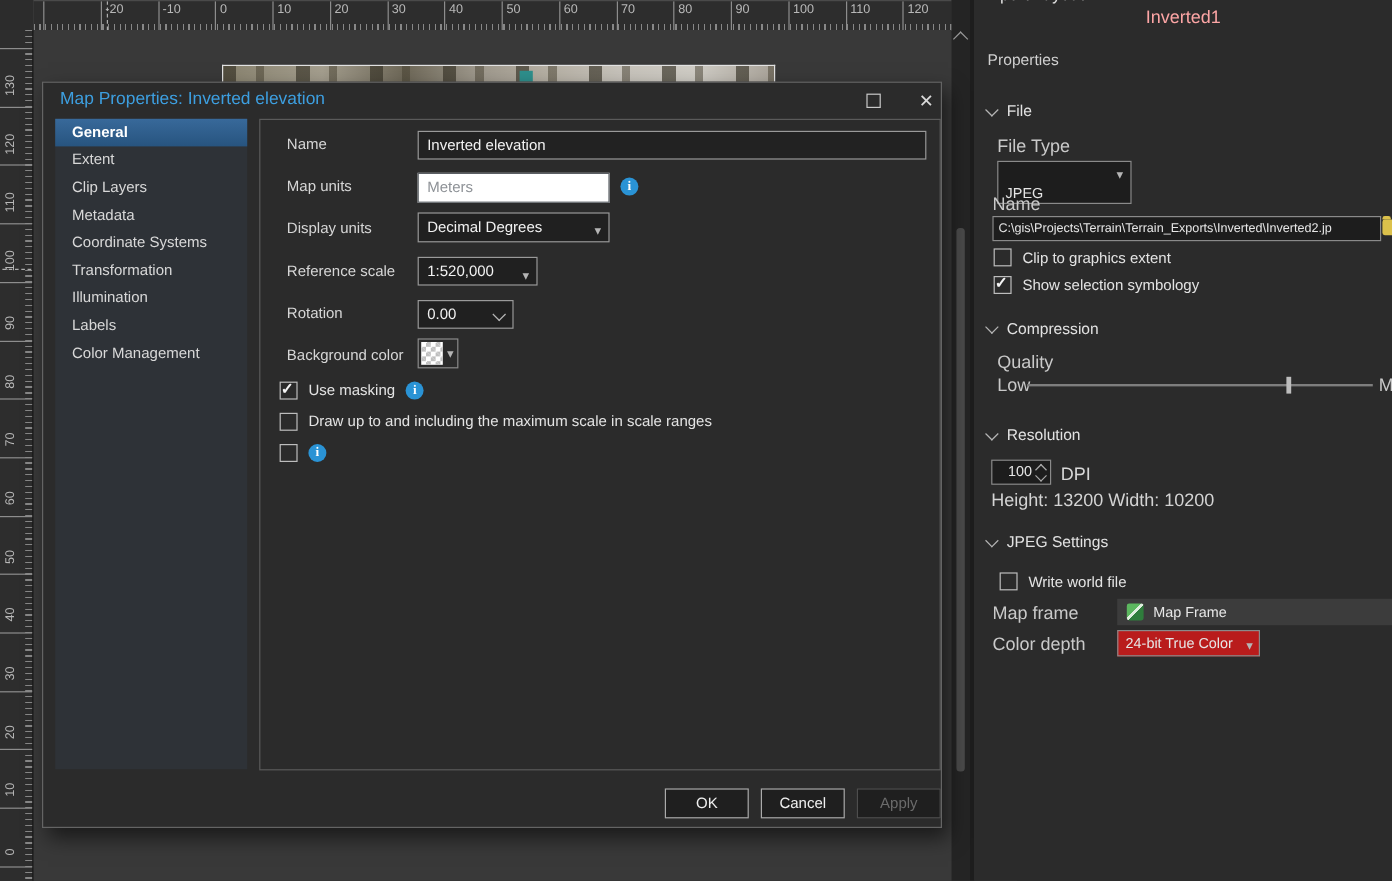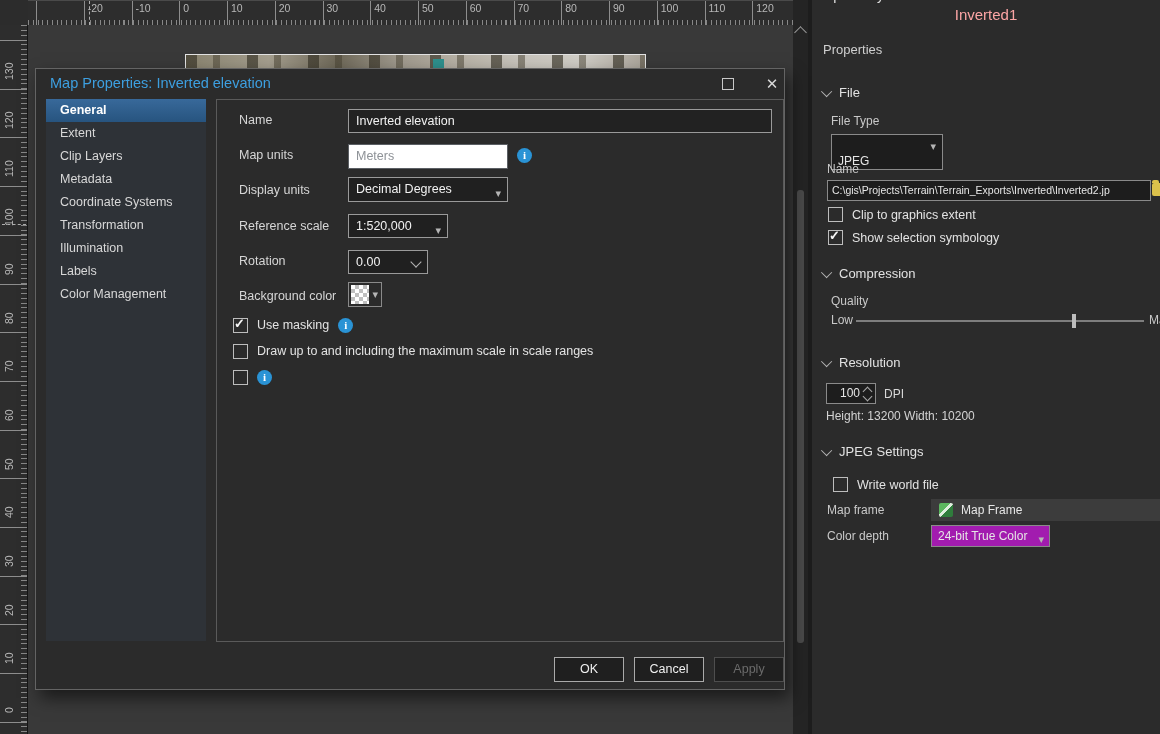--- a/index.html
+++ b/index.html
@@ -78,21 +78,21 @@
   #vs-thumb{position:absolute;left:4px;top:190px;width:7px;height:453px;background:#4a4a4a;border-radius:3px;}
   #gap{left:808px;top:0;width:4px;height:734px;background:#1d1d1d;}
 
   
   #pane{left:812px;top:0;width:348px;height:734px;background:#2b2b2b;overflow:hidden;}
   #pane-clip-header{position:absolute;left:5px;top:-13px;font-size:14px;color:#e0e0e0;}
   #pane-item-name{position:absolute;left:0;top:6px;width:100%;text-align:center;font-size:15px;color:#fca5a5;}
   #pane-props{position:absolute;left:11px;top:42px;font-size:13px;color:#cfcfcf;}
   .sect{position:absolute;left:12px;font-size:13px;color:#e2e2e2;display:flex;align-items:center;gap:7px;}
   .sect .sc{width:7px;height:7px;border-left:1px solid #b5b5b5;border-bottom:1px solid #b5b5b5;transform:rotate(-45deg) translateY(-2px);flex:none;}
-  .plabel{position:absolute;font-size:12px;color:#c9c9c9;white-space:nowrap;}
+  .plabel{position:absolute;font-size:15px;color:#c9c9c9;white-space:nowrap;}
   .pinput{position:absolute;background:#1d1d1d;border:1px solid #8a8a8a;color:#e6e6e6;box-sizing:border-box;}
   .pcb{position:absolute;display:flex;align-items:center;gap:9px;}
 
   #ft-select{left:19px;top:134px;width:112px;height:21px;font-size:12px;line-height:19px;padding:17px 6px;}
   #path-input{left:15px;top:180px;width:324px;height:21px;font-size:10.5px;line-height:19px;padding:0 4px;white-space:nowrap;overflow:hidden;}
   #folder-icon{position:absolute;left:340px;top:183px;width:15px;height:13px;background:#dcc14b;border-radius:2px;}
   #folder-icon:before{content:"";position:absolute;left:0;top:-3px;width:7px;height:3px;background:#dcc14b;border-radius:2px 2px 0 0;}
 
   #q-low{left:19px;top:313px;}
   #q-max{left:337px;top:313px;}
@@ -103,21 +103,21 @@
   #spinner .val{position:absolute;left:0;top:0;width:33px;text-align:right;line-height:19px;}
   #spinner .ud{position:absolute;right:2px;top:1px;width:10px;height:17px;}
   #spinner .ud i{position:absolute;left:1px;width:6px;height:6px;border-left:1px solid #aaa;border-top:1px solid #aaa;display:block;}
   #spinner .ud .u{top:3px;transform:rotate(45deg);}
   #spinner .ud .d{top:8px;transform:rotate(225deg);}
 
   #mf-dd{position:absolute;left:119px;top:499px;width:229px;height:22px;background:#3c3c3c;color:#e6e6e6;font-size:12px;line-height:22px;}
   #mf-icon{position:absolute;left:8px;top:4px;width:14px;height:14px;border-radius:2px;
     background:linear-gradient(135deg,#5cb75f 0 42%,#dfeede 42% 55%,#2f7d3c 55%);}
   #mf-dd .txt{position:absolute;left:30px;}
-  #cd-dd{left:119px;top:525px;width:119px;height:22px;font-size:12px;line-height:20px;padding:0 6px;background:#a21caf;}
+  #cd-dd{left:119px;top:525px;width:119px;height:22px;font-size:12px;line-height:20px;padding:0 6px;background:#b91c1c;}
   #cd-dd .arr{position:absolute;right:5px;top:3px;color:#b5b5b5;font-size:11px;}
 </style>
 </head>
 <body>
 
 <div id="corner" class="abs"></div>
 <div id="ruler-top" class="abs">
   <div id="marker-top" class="abs"></div>
 <div class="majv" style="left: 8px;"></div>
     <span class="rlabT" style="left: 12px; margin-top: 48px;">-30</span>

